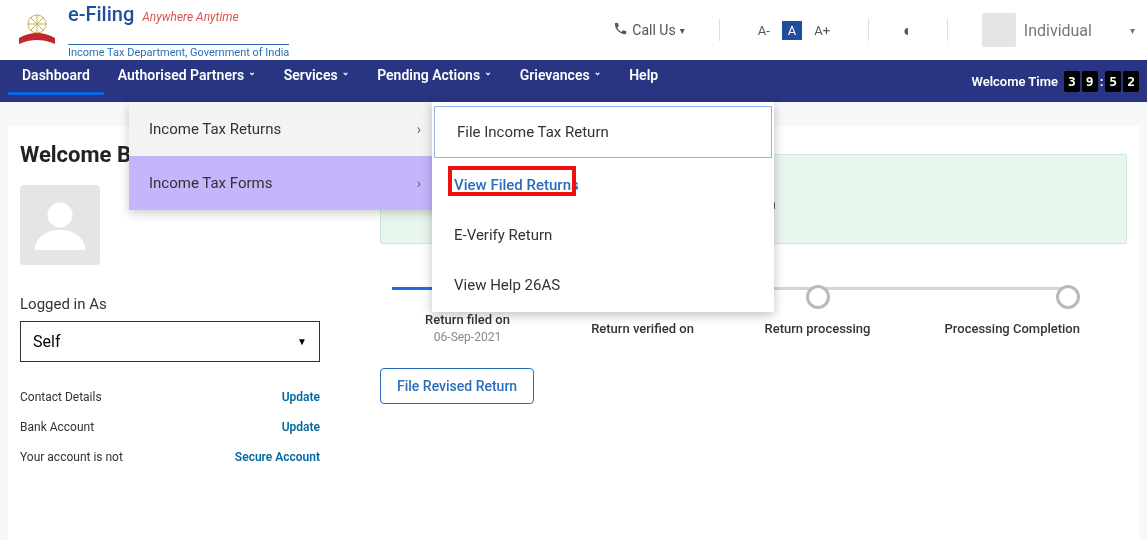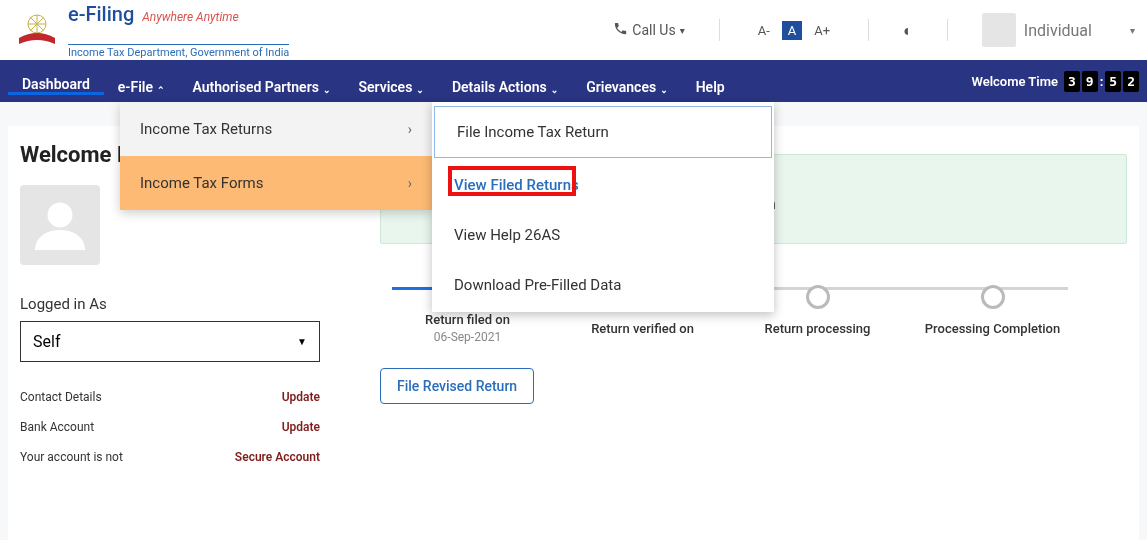--- a/index.html
+++ b/index.html
@@ -22,62 +22,62 @@
   .font-btn { padding:2px 4px; font-size:13px; cursor:pointer; }
   .font-btn.active { background:#1f4e9c; color:#fff; padding:2px 6px; }
   .contrast { font-size:16px; cursor:pointer; }
   .user-block { display:flex; align-items:center; gap:8px; cursor:pointer; }
   .user-avatar { width:34px; height:34px; background:#e5e5e5; border-radius:2px; }
   .user-type { font-size:16px; color:#777; }
   .chevron-down { font-size:10px; color:#777; margin-left:30px; }
 
   
   .navbar { background:#293582; color:#fff; height:42px; display:flex; align-items:center; padding:0 8px; font-size:14px; font-weight:600; }
-  .nav-item { padding:0 14px; height:28px; display:flex; align-items:flex-end; gap:4px; cursor:pointer; white-space:nowrap; }
+  .nav-item { padding:0 14px; height:28px; display:flex; align-items:flex-start; gap:4px; cursor:pointer; white-space:nowrap; }
   .nav-item.active-underline { border-bottom: 3px solid #0b65e0;}
   .nav-caret { font-size:9px; }
   .nav-spacer { flex:1; }
   .session { display:flex; align-items:center; gap:6px; font-size:13px; font-weight:600; }
   .digits { display:flex; gap:2px; align-items:center; }
   .digit { background:#000; color:#fff; padding:3px 4px; font-family: monospace; font-size:13px; border-radius:2px; }
   .colon { color:#fff; font-weight:bold; }
 
   
   .content { padding: 30px 20px 0 20px; display:flex; gap:40px; position:relative; background:#f7f8fa; height: calc(100% - 102px); }
   .content-inner-bg { position:absolute; top:24px; left:8px; right:8px; bottom:0; background:#fff; z-index:0;}
   .left-col { width: 320px; position:relative; z-index:1; padding-top:10px; }
   .welcome { font-size:22px; font-weight:700; color:#222; margin-bottom:18px; }
   .avatar-big { width:80px; height:80px; background:#e5e5e5; border-radius:4px; display:flex; align-items:center; justify-content:center; margin-bottom:30px;}
   .avatar-big svg { width:60px; height:60px; fill:#fff; }
   .logged-label { font-size:15px; color:#333; margin-bottom:8px; }
   .select-box { border:1px solid #333; padding:10px 12px; width:300px; display:flex; justify-content:space-between; align-items:center; cursor:pointer; background:#fff; margin-bottom:28px; font-size:16px;}
   .select-box .tri { font-size:10px; }
   .link-row { display:flex; justify-content:space-between; width:300px; margin-bottom:16px; font-size:12px; }
   .link-row .lbl { color:#333; }
-  .link-row .act { color:#7f1d1d; font-weight:600; cursor:pointer; }
+  .link-row .act { color:#0369a1; font-weight:600; cursor:pointer; }
 
   .right-col { flex:1; position:relative; z-index:1; padding-top:10px; }
   .notice { background:#e9f6ee; border:1px solid #cfe8d6; padding:40px 20px 30px 20px; color:#333; font-size:15px; border-radius:2px; margin-bottom:32px; margin-top:12px;}
   .progress-row { display:flex; align-items:center; position:relative; width:700px; }
   .step { display:flex; flex-direction:column; align-items:center; flex:1; position:relative; }
   .step:first-child{ align-items:flex-start; }
-  .step:last-child{ align-items:center; }
+  .step:last-child{ align-items:flex-end; }
   .circle { width:24px; height:24px; border-radius:50%; background:#fff; border:3px solid #bababa; z-index:2;}
   .circle.done { background:#1aa34a; border-color:#1aa34a; display:flex; align-items:center; justify-content:center; }
   .circle.done::after { content:"✓"; color:#fff; font-size:14px; font-weight:bold; }
   .circle.current { border-color:#1f6fe0; }
   .line { position:absolute; top:11px; height:3px; z-index:1; }
   .line.blue { background:#1f6fe0; }
   .line.grey { background:#d4d4d4; }
   .step-label { font-size:13px; color:#333; margin-top:12px; white-space:nowrap; font-weight:500;}
   .step-sub   { font-size:12px; color:#888; margin-top:3px; }
   .file-revised { margin-top:24px; border:1px solid #2a6ebb; color:#2a6ebb; background:#fff; padding:9px 16px; font-size:14px; font-weight:500; border-radius:4px; cursor:pointer; }
 
   
-  .menu-level1 { position:absolute; top:102px; left:120px; width:312px; background:#fdba74; box-shadow:0 3px 10px rgba(0,0,0,0.2); z-index:10; }
+  .menu-level1 { position:absolute; top:102px; left:129px; width:312px; background:#c4b5fd; box-shadow:0 3px 10px rgba(0,0,0,0.2); z-index:10; }
   .menu-level1 .mitem { padding:18px 20px; font-size:15px; color:#333; display:flex; justify-content:space-between; align-items:center; cursor:pointer; }
   .menu-level1 .mitem.hover { background:#f3f3f3; }
   .menu-level1 .mchev { font-size:14px; color:#666; }
 
   .menu-level2 { position:absolute; top:102px; left:432px; width:342px; background:#fff; box-shadow:0 3px 10px rgba(0,0,0,0.25); z-index:11; padding:2px 0; }
   .menu-level2 .mitem2 { padding:16px 22px; font-size:15px; color:#333; cursor:pointer; }
   .menu-level2 .mitem2.top { border:1px solid #8fb6e6; margin:2px; }
   .menu-level2 .mitem2.highlight { color:#2a6ebb; font-weight:500;}
   .red-box { position:absolute; border:4px solid #e11; pointer-events:none; z-index:20; }
 </style>
@@ -127,33 +127,29 @@
       <span class="chevron-down">▾</span>
     </div>
   </div>
 </div>
 
 <div class="navbar">
   <div class="nav-item active-underline">
       <span>Dashboard</span>
     </div>
   <div class="nav-item">
-      <span>e-File</span>
-      <span class="nav-caret">⌃</span>
-    </div>
-  <div class="nav-item">
       <span>Authorised Partners</span>
       <span class="nav-caret">⌄</span>
     </div>
   <div class="nav-item">
       <span>Services</span>
       <span class="nav-caret">⌄</span>
     </div>
   <div class="nav-item">
-      <span>Details Actions</span>
+      <span>Pending Actions</span>
       <span class="nav-caret">⌄</span>
     </div>
   <div class="nav-item">
       <span>Grievances</span>
       <span class="nav-caret">⌄</span>
     </div>
   <div class="nav-item">
       <span>Help</span>
     </div>
   <div class="nav-spacer"></div>
@@ -242,20 +238,20 @@
 </div>
 
 <div class="menu-level2">
   <div class="mitem2 top">
     <span>File Income Tax Return</span>
   </div>
   <div class="mitem2 highlight">
     <span>View Filed Returns</span>
   </div>
   <div class="mitem2">
+    <span>E-Verify Return</span>
+  </div>
+  <div class="mitem2">
     <span>View Help 26AS</span>
   </div>
-  <div class="mitem2">
-    <span>Download Pre-Filled Data</span>
-  </div>
 </div>
 
 <div class="red-box" style="top:166px; left:448px; width:128px; height:30px;"></div>
 
 </body></html>

